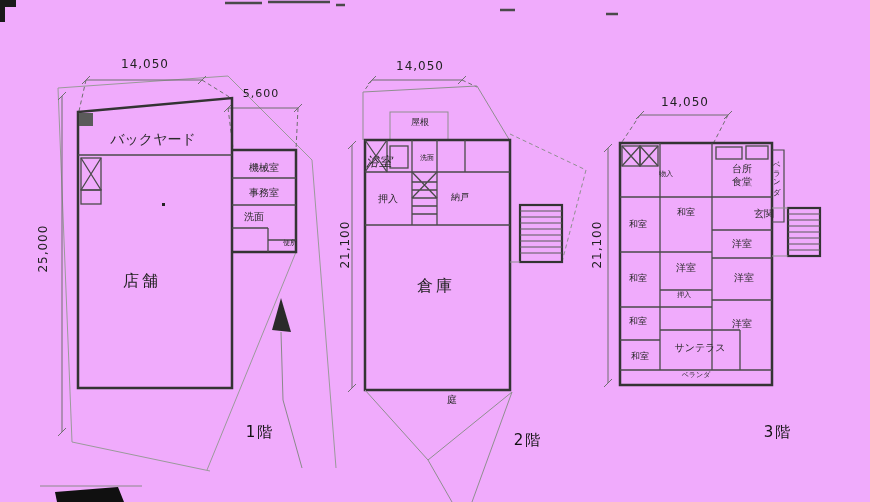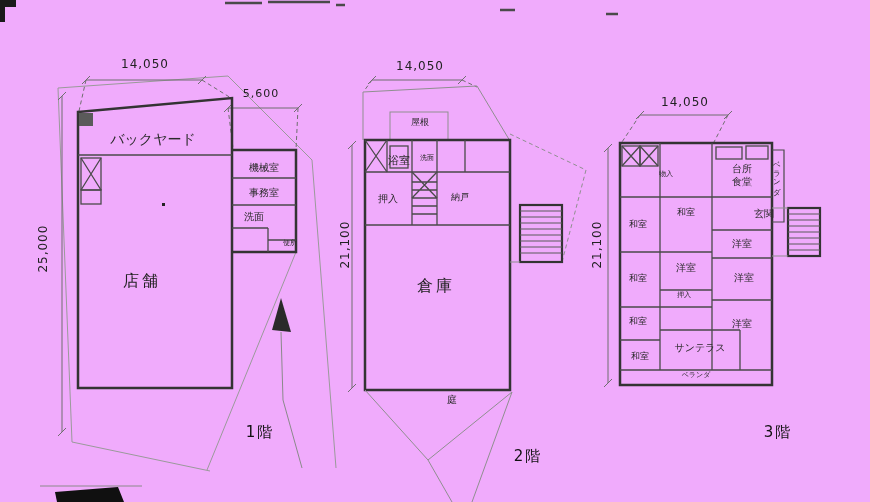--- a/index.html
+++ b/index.html
@@ -134,27 +134,27 @@
   <div class="lbl big" style="left:110px;top:272px;width:64px;">店舗</div>
   <div class="lbl room-sm" style="left:236px;top:162px;width:56px;">機械室</div>
   <div class="lbl room-sm" style="left:236px;top:187px;width:56px;">事務室</div>
   <div class="lbl room-sm" style="left:234px;top:211px;width:40px;">洗面</div>
   <div class="lbl room-sm" style="left:268px;top:240px;width:44px;font-size:7px;">便所</div>
   <div class="lbl floorname" style="left:230px;top:424px;width:60px;">1階</div>
 
   <div class="lbl dim" style="left:375px;top:60px;width:90px;">14,050</div>
   <div class="lbl dim dimv" style="left:306px;top:238px;width:80px;">21,100</div>
   <div class="lbl room" style="left:404px;top:118px;width:32px;">屋根</div>
-  <div class="lbl room-sm" style="left:384px;top:155px;width:30px;font-size:11px;">浴室</div>
+  <div class="lbl room-sm" style="left:364px;top:155px;width:30px;font-size:13px;font-style:italic;">浴室</div>
   <div class="lbl room-sm" style="left:412px;top:155px;width:30px;font-size:7px;">洗面</div>
   <div class="lbl room-sm" style="left:370px;top:193px;width:36px;">押入</div>
   <div class="lbl room" style="left:442px;top:193px;width:36px;font-family:Liberation Serif, serif;">納戸</div>
   <div class="lbl big" style="left:404px;top:277px;width:64px;">倉庫</div>
   <div class="lbl room" style="left:440px;top:394px;width:24px;font-size:10px;">庭</div>
-  <div class="lbl floorname" style="left:498px;top:448px;width:60px;">2階</div>
+  <div class="lbl floorname" style="left:498px;top:432px;width:60px;">2階</div>
 
   <div class="lbl dim" style="left:640px;top:96px;width:90px;">14,050</div>
   <div class="lbl dim dimv" style="left:558px;top:238px;width:80px;">21,100</div>
   <div class="lbl room-sm" style="left:648px;top:171px;width:36px;font-size:7px;">物入</div>
   <div class="lbl room-sm" style="left:726px;top:163px;width:32px;">台所</div>
   <div class="lbl room-sm" style="left:726px;top:176px;width:32px;">食堂</div>
   <div class="lbl vert" style="left:772px;top:156px;">ベランダ</div>
   <div class="lbl room-sm" style="left:748px;top:208px;width:32px;">玄関</div>
   <div class="lbl room" style="left:670px;top:208px;width:32px;">和室</div>
   <div class="lbl room" style="left:622px;top:220px;width:32px;">和室</div>

